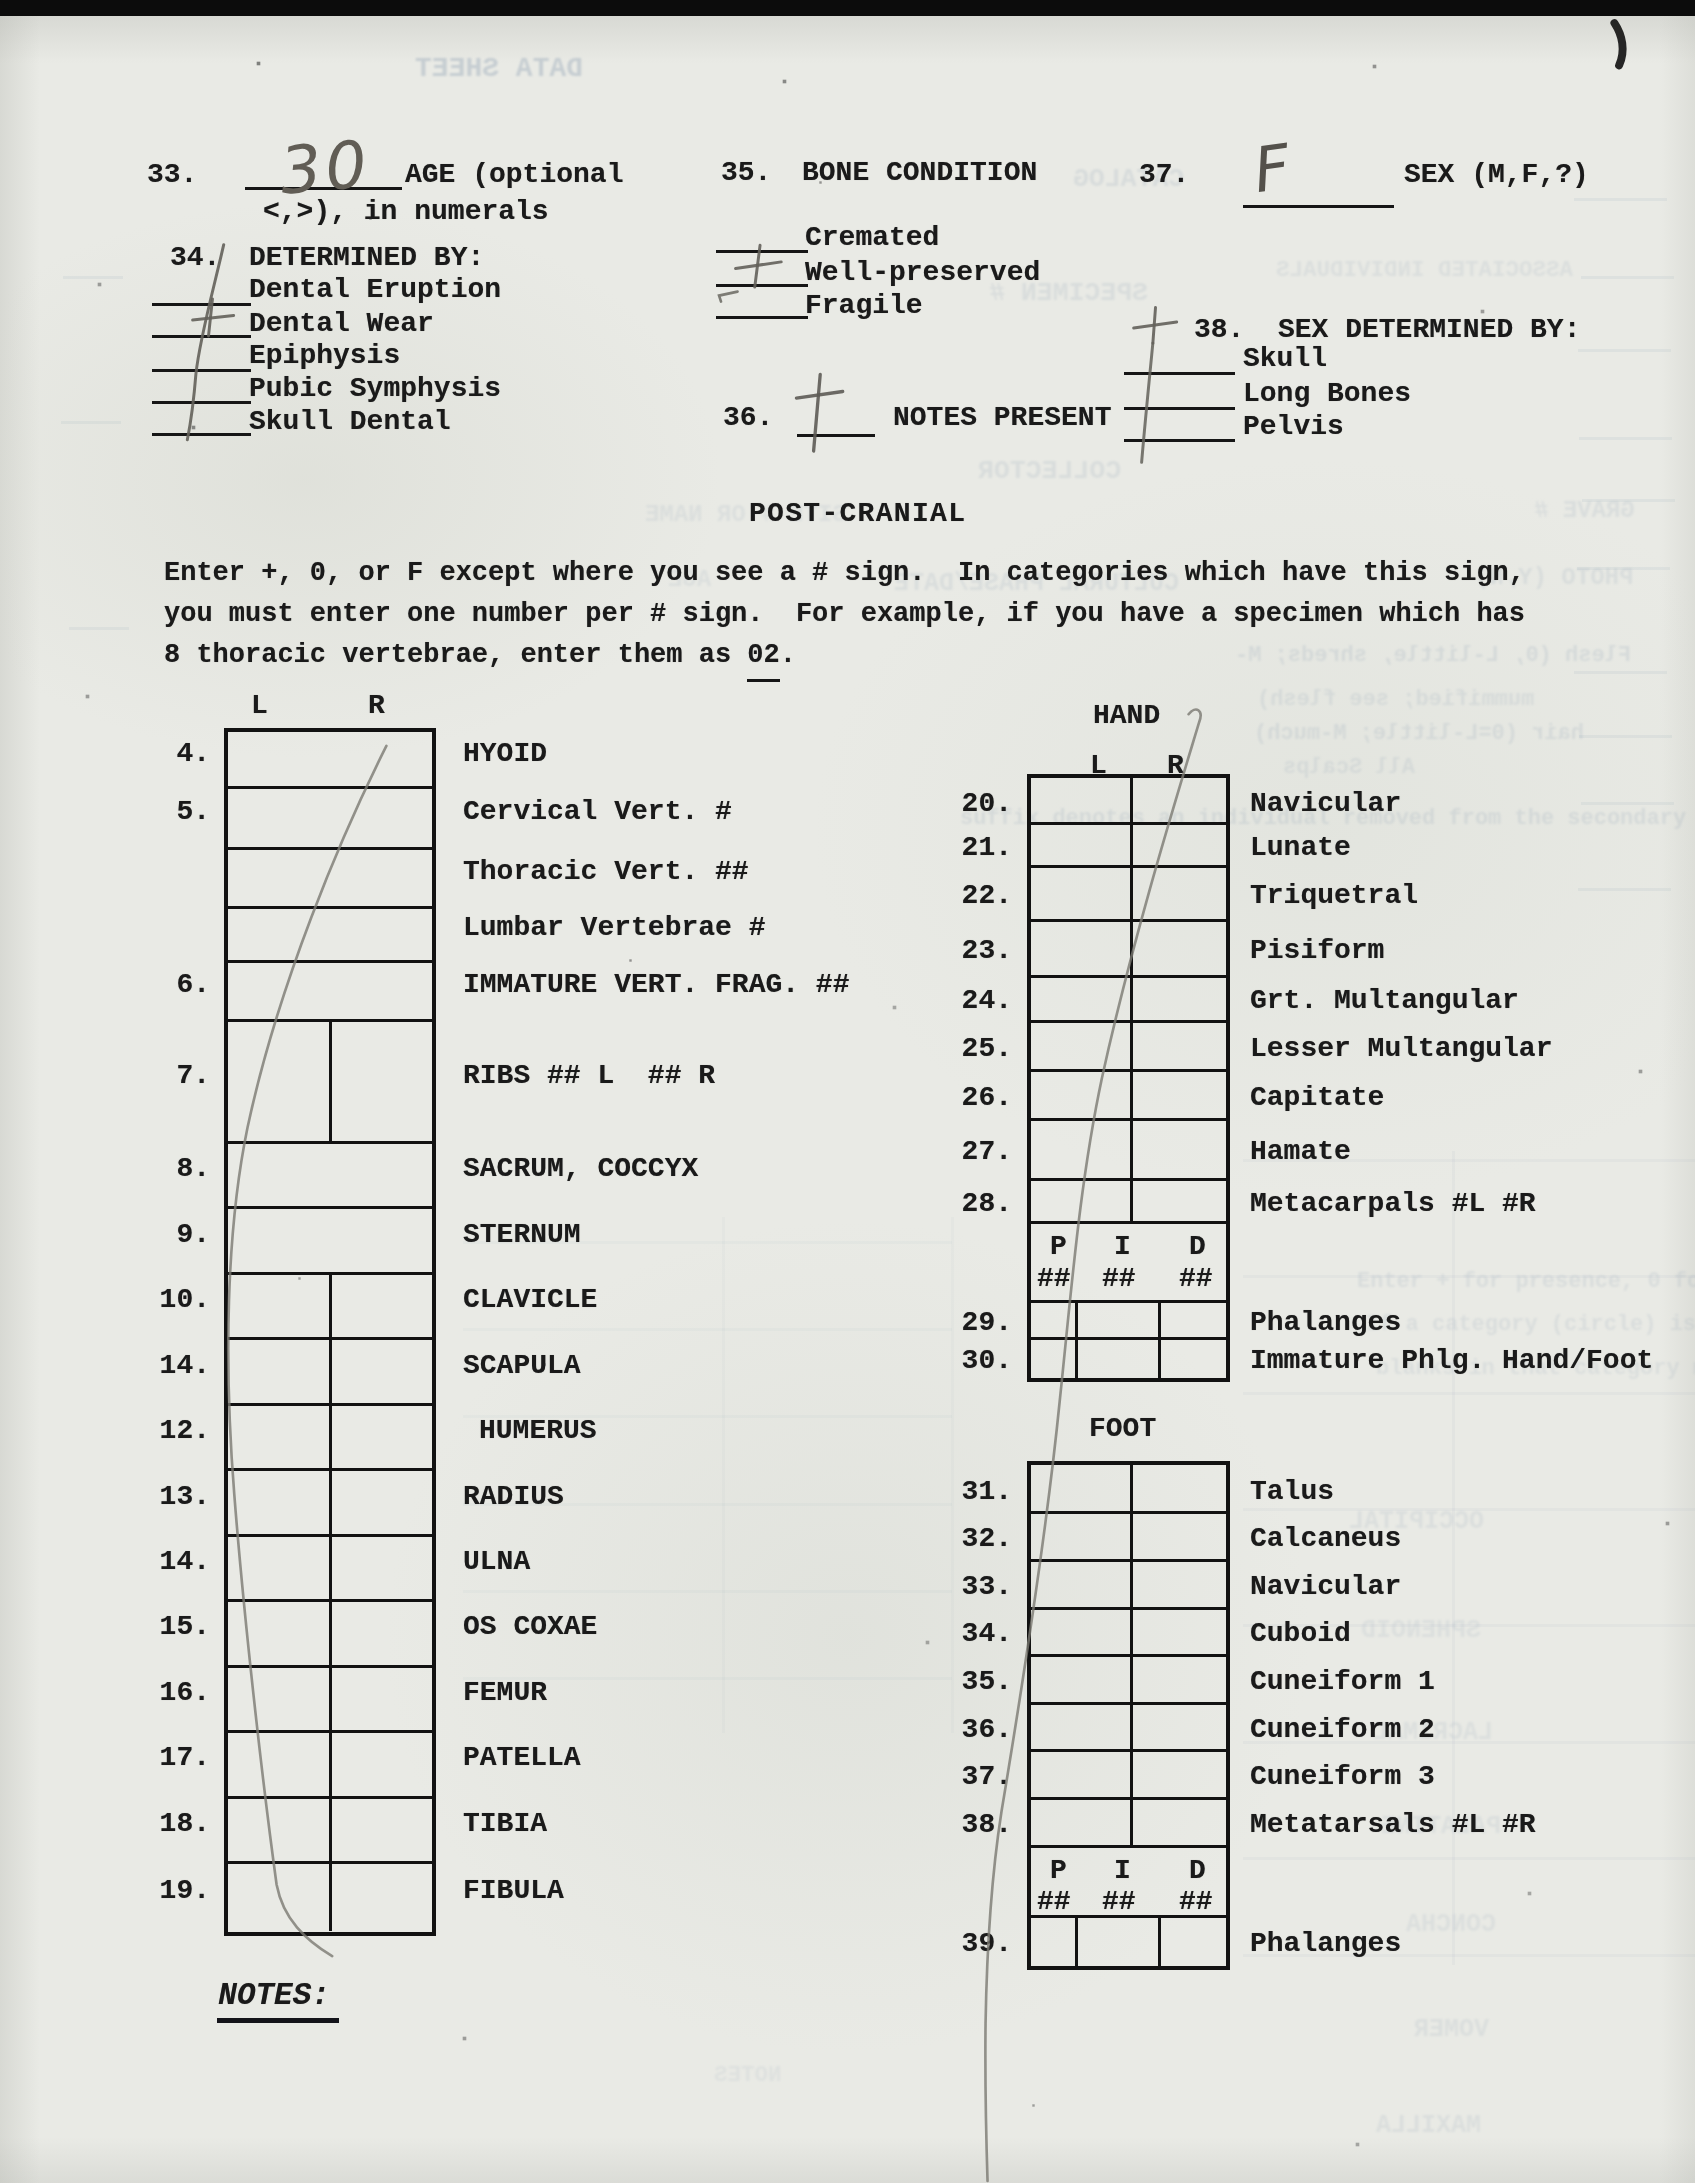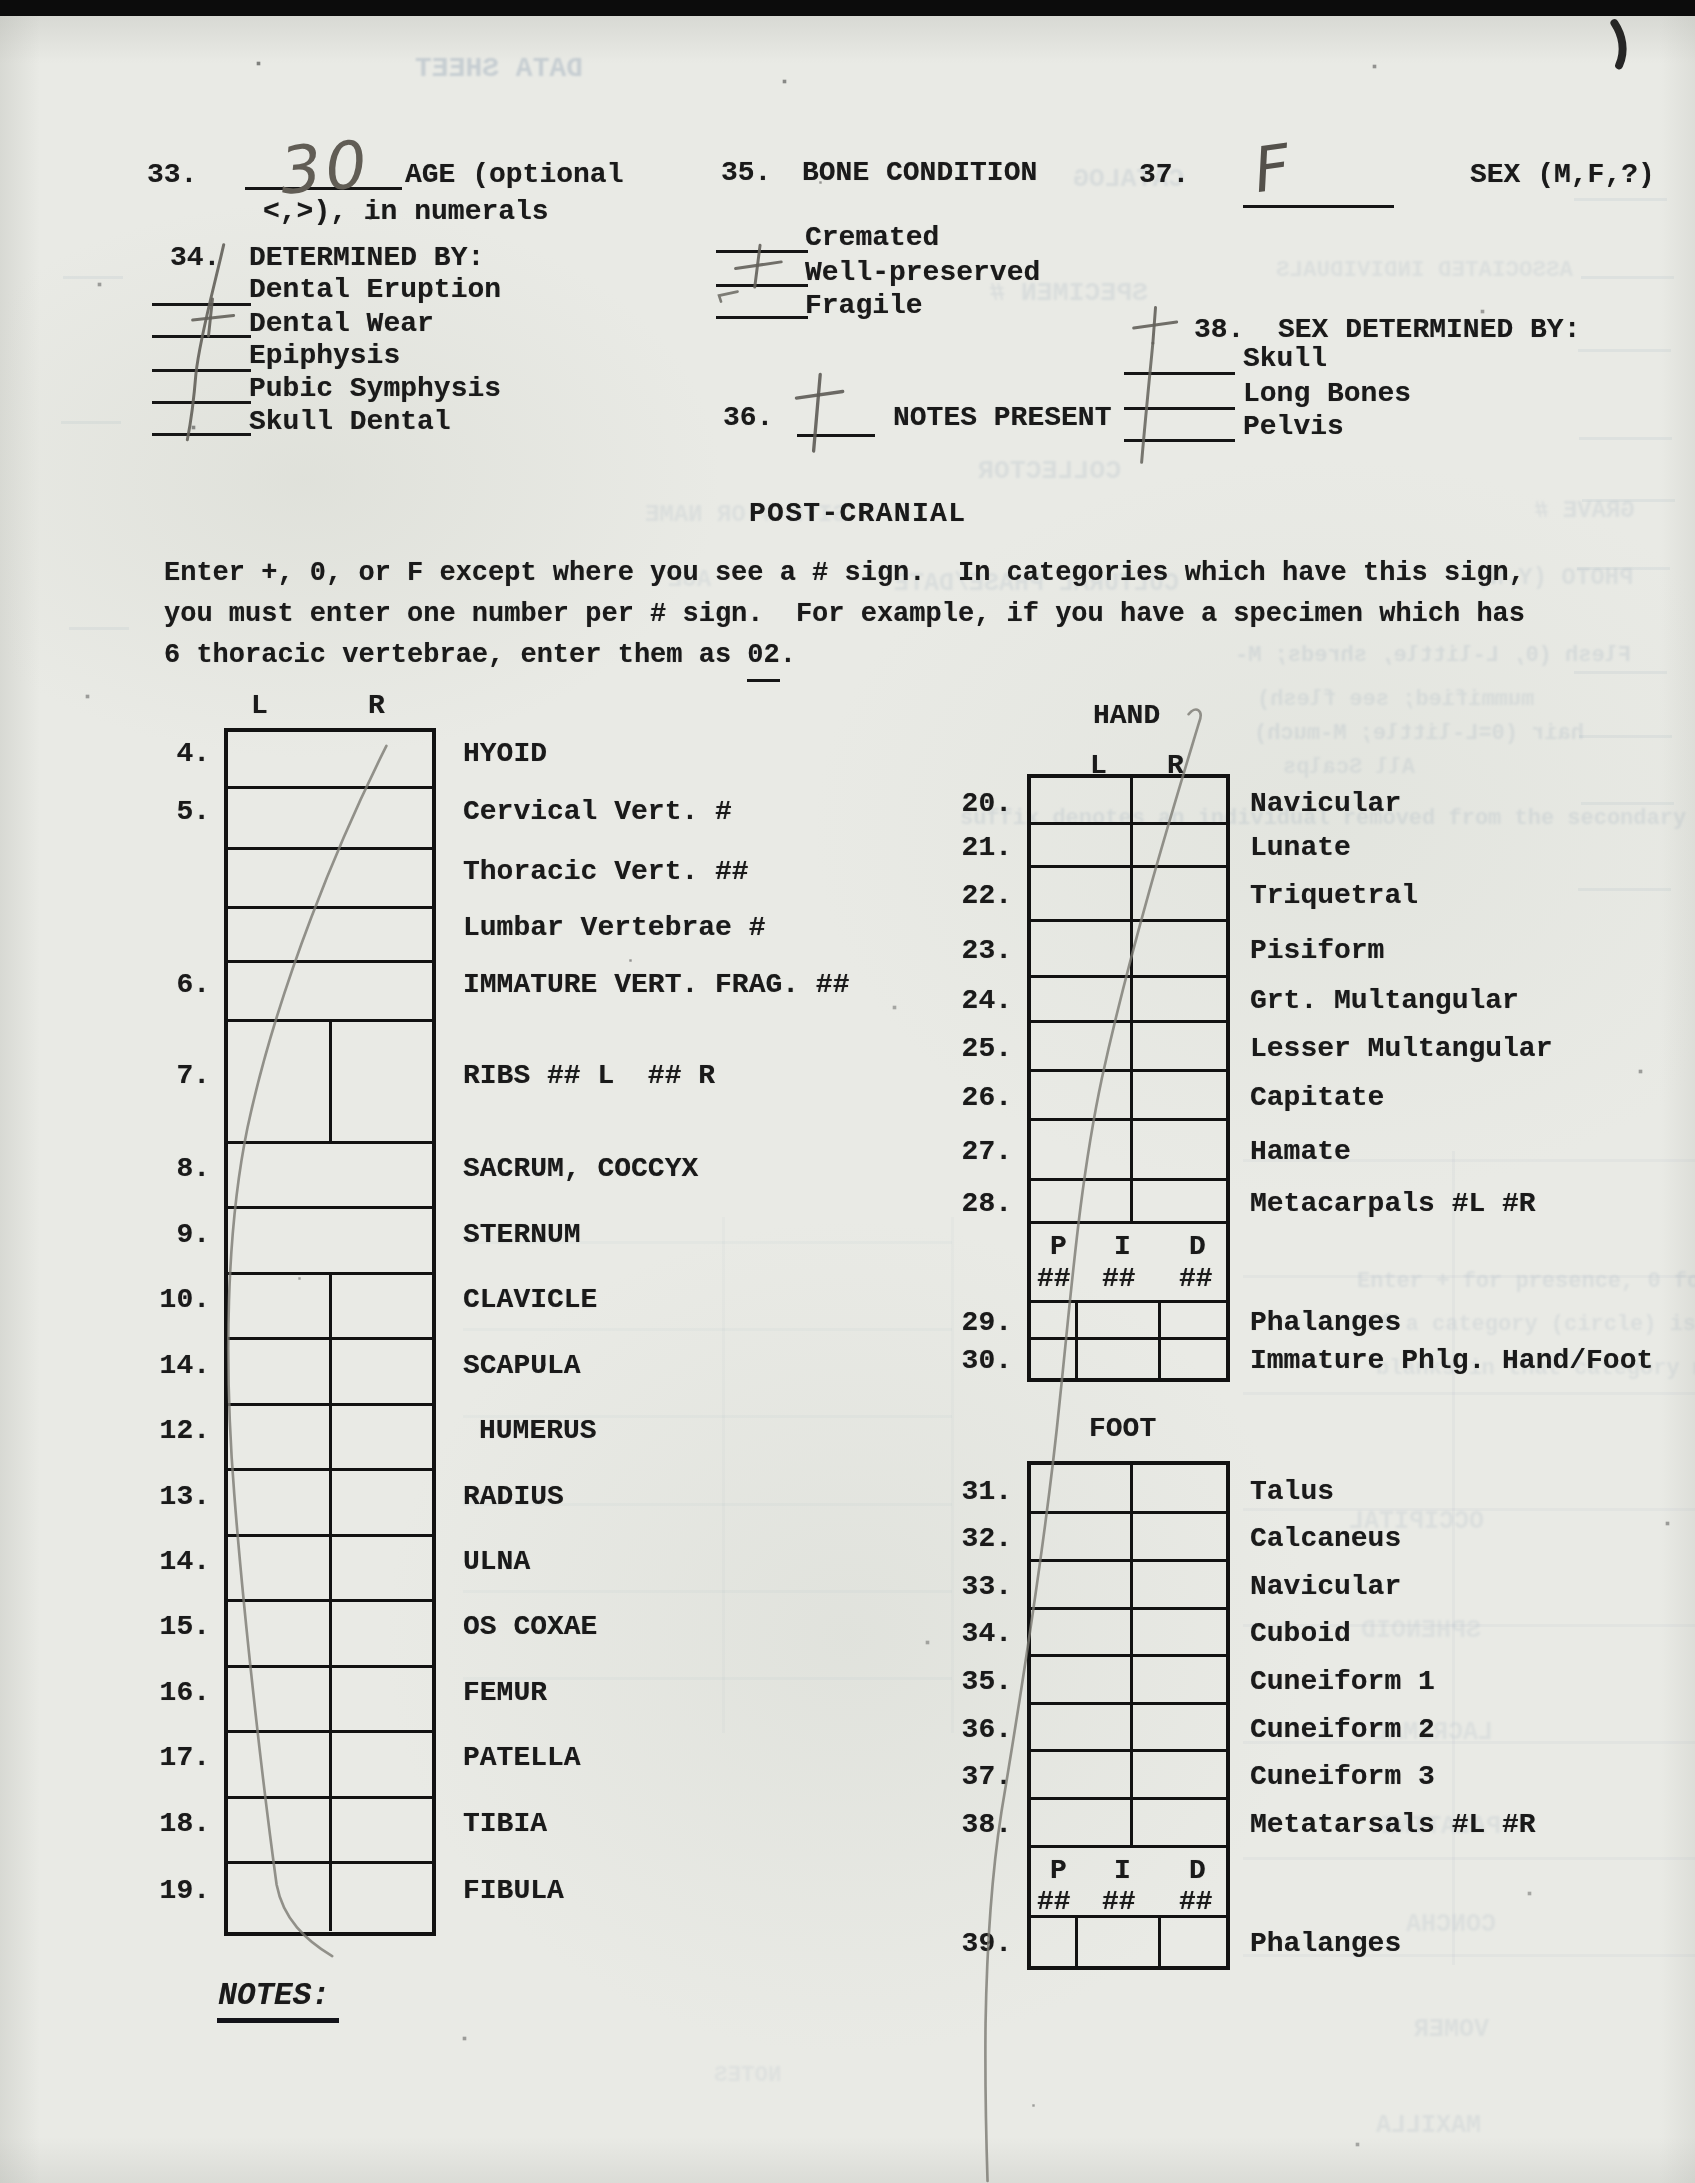--- a/index.html
+++ b/index.html
@@ -144,37 +144,37 @@
       <div class="t" style="left: 805px; top: 290px;">Fragile</div>
     </div>
 
   <div class="t" style="left:723px;top:402px;">36.</div>
   <div class="ul" style="left:797px;top:434px;width:78px;"></div>
   <div class="t" style="left:893px;top:402px;">NOTES PRESENT</div>
 
   <div class="t" style="left:1139px;top:159px;">37.</div>
   <div class="ul" style="left:1243px;top:205px;width:151px;"></div>
   <div class="hw hwF" style="left:1254px;top:132px;">F</div>
-  <div class="t" style="left:1470px;top:159px;">SEX (M,F,?)</div>
+  <div class="t" style="left:1404px;top:159px;">SEX (M,F,?)</div>
 
   <div class="t" style="left:1194px;top:314px;">38.</div>
   <div class="t" style="left:1278px;top:314px;">SEX DETERMINED BY:</div>
   <div id="opts38">
       <div class="ul" style="left: 1124px; top: 372px; width: 111px;"></div>
       <div class="t" style="left: 1243px; top: 343px;">Skull</div>
       <div class="ul" style="left: 1124px; top: 407px; width: 111px;"></div>
       <div class="t" style="left: 1243px; top: 378px;">Long Bones</div>
       <div class="ul" style="left: 1124px; top: 439px; width: 111px;"></div>
       <div class="t" style="left: 1243px; top: 411px;">Pelvis</div>
     </div>
 
   <div class="t hd" style="left:749px;top:498px;">POST-CRANIAL</div>
   <div class="t ins" style="left:164px;top:558px;">Enter +, 0, or F except where you see a # sign.  In categories which have this sign,</div>
   <div class="t ins" style="left:164px;top:599px;">you must enter one number per # sign.  For example, if you have a specimen which has</div>
-  <div class="t ins" style="left:164px;top:640px;"><span>6 thoracic vertebrae, enter them as </span><span class="uline">02</span><span>.</span></div>
+  <div class="t ins" style="left:164px;top:640px;"><span>8 thoracic vertebrae, enter them as </span><span class="uline">02</span><span>.</span></div>
 
   <div class="t" style="left:251px;top:690px;">L</div>
   <div class="t" style="left:368px;top:690px;">R</div>
   <div id="leftTable">
       <div class="frame" style="left: 224px; top: 728px; width: 212px; height: 1208px;"></div>
       <div class="t numcol" style="left: 141px; top: 738px; width: 69px;">4.</div>
       <div class="t" style="left: 463px; top: 738px;">HYOID</div>
       <div class="hline" style="left: 228px; top: 786px; width: 204px;"></div>
       <div class="t numcol" style="left: 141px; top: 796px; width: 69px;">5.</div>
       <div class="t" style="left: 463px; top: 796px;">Cervical Vert. #</div>

